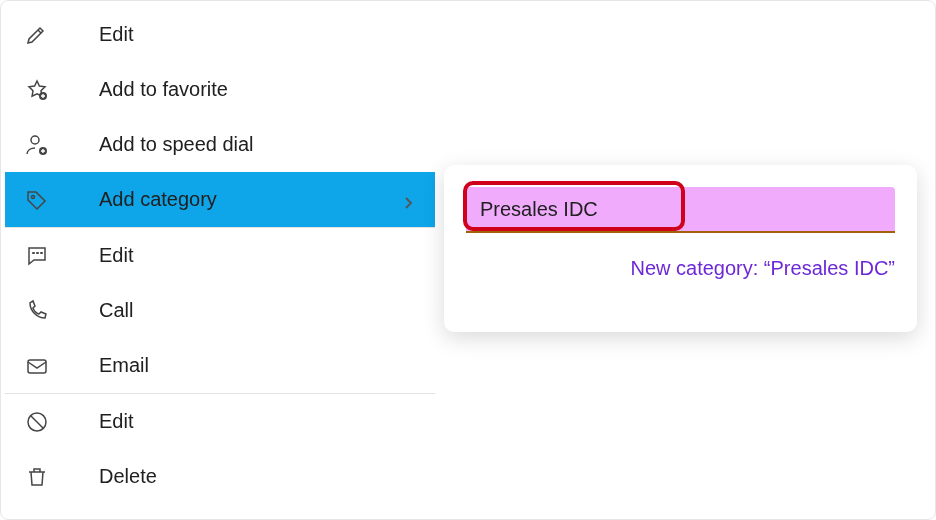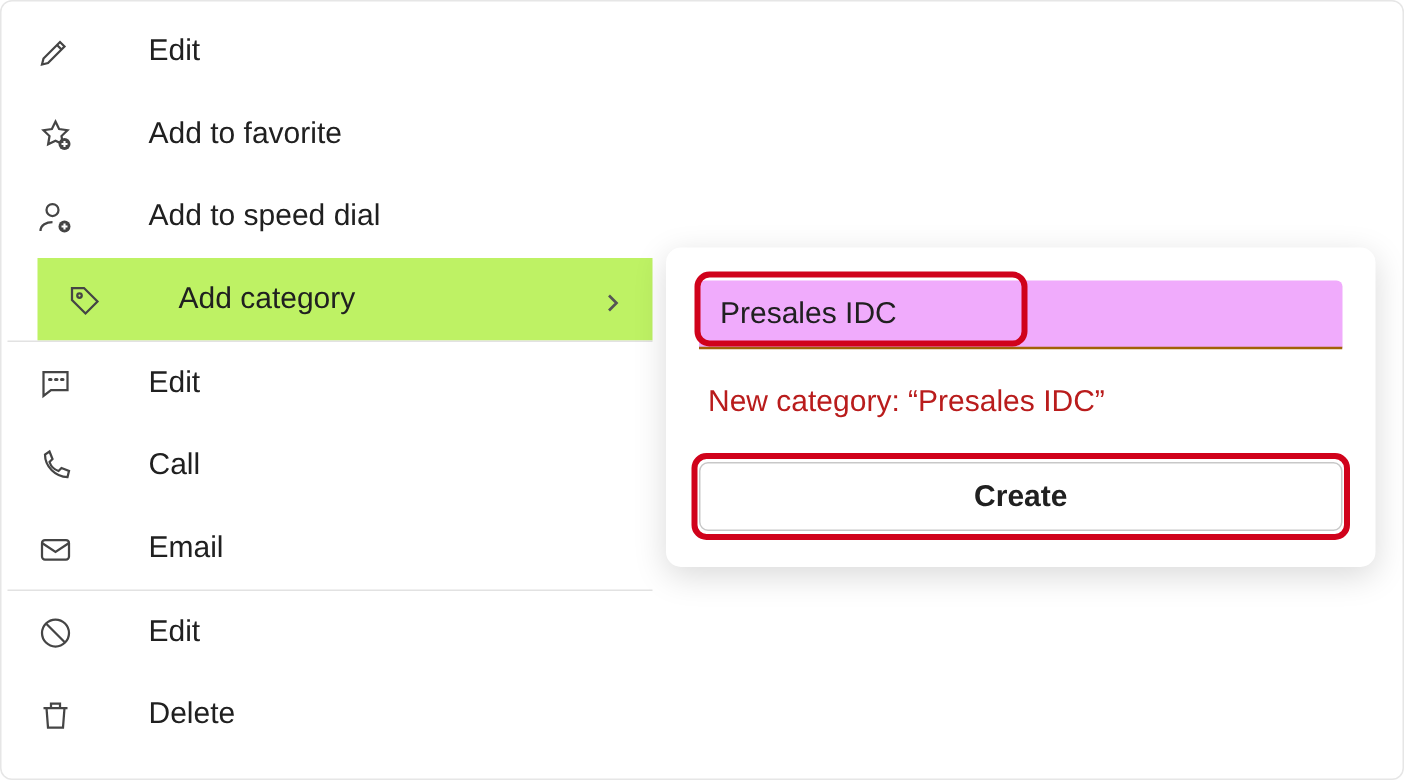--- a/index.html
+++ b/index.html
@@ -26,21 +26,21 @@
     .menu-item {
       display: flex;
       align-items: center;
       height: 55px;
       padding: 0 18px;
       cursor: pointer;
       color: #202020;
       font-size: 20px;
       gap: 32px;
     }
-    .menu-item.selected { background: #bef264; margin-left: 20px; }
+    .menu-item.selected { background: #0ea5e9; }
     .menu-icon {
       width: 28px;
       height: 28px;
       margin-right: 16px;
       flex-shrink: 0;
       display: flex;
       align-items: center;
       justify-content: center;
       color: #555;
     }
@@ -85,23 +85,24 @@
       left: -3px;
       top: -6px;
       width: 222px;
       height: 50px;
       border: 4px solid #d0021b;
       border-radius: 10px;
       pointer-events: none;
     }
     .new-cat-line {
       font-size: 20px;
-      color: #b91c1c;
+      color: #6d28d9;
       margin-bottom: 28px;
       padding-left: 6px;
+      text-align: right;
     }
     .create-wrap { position: relative; }
     .create-btn {
       width: 100%;
       height: 46px;
       background: #fff;
       border: 1px solid #c8c8c8;
       border-radius: 6px;
       font-size: 20px;
       font-weight: 600;
@@ -214,17 +215,13 @@
     <span class="menu-label">Delete</span>
   </div>
 </div>
 
 <div class="flyout">
   <div class="input-wrap">
     <input class="cat-input" type="text" value="Presales IDC" style="">
     <div class="input-hl"></div>
   </div>
   <div class="new-cat-line">New category: “Presales IDC”</div>
-  <div class="create-wrap">
-    <button class="create-btn">Create</button>
-    <div class="create-hl"></div>
-  </div>
 </div>
 
 </body></html>

